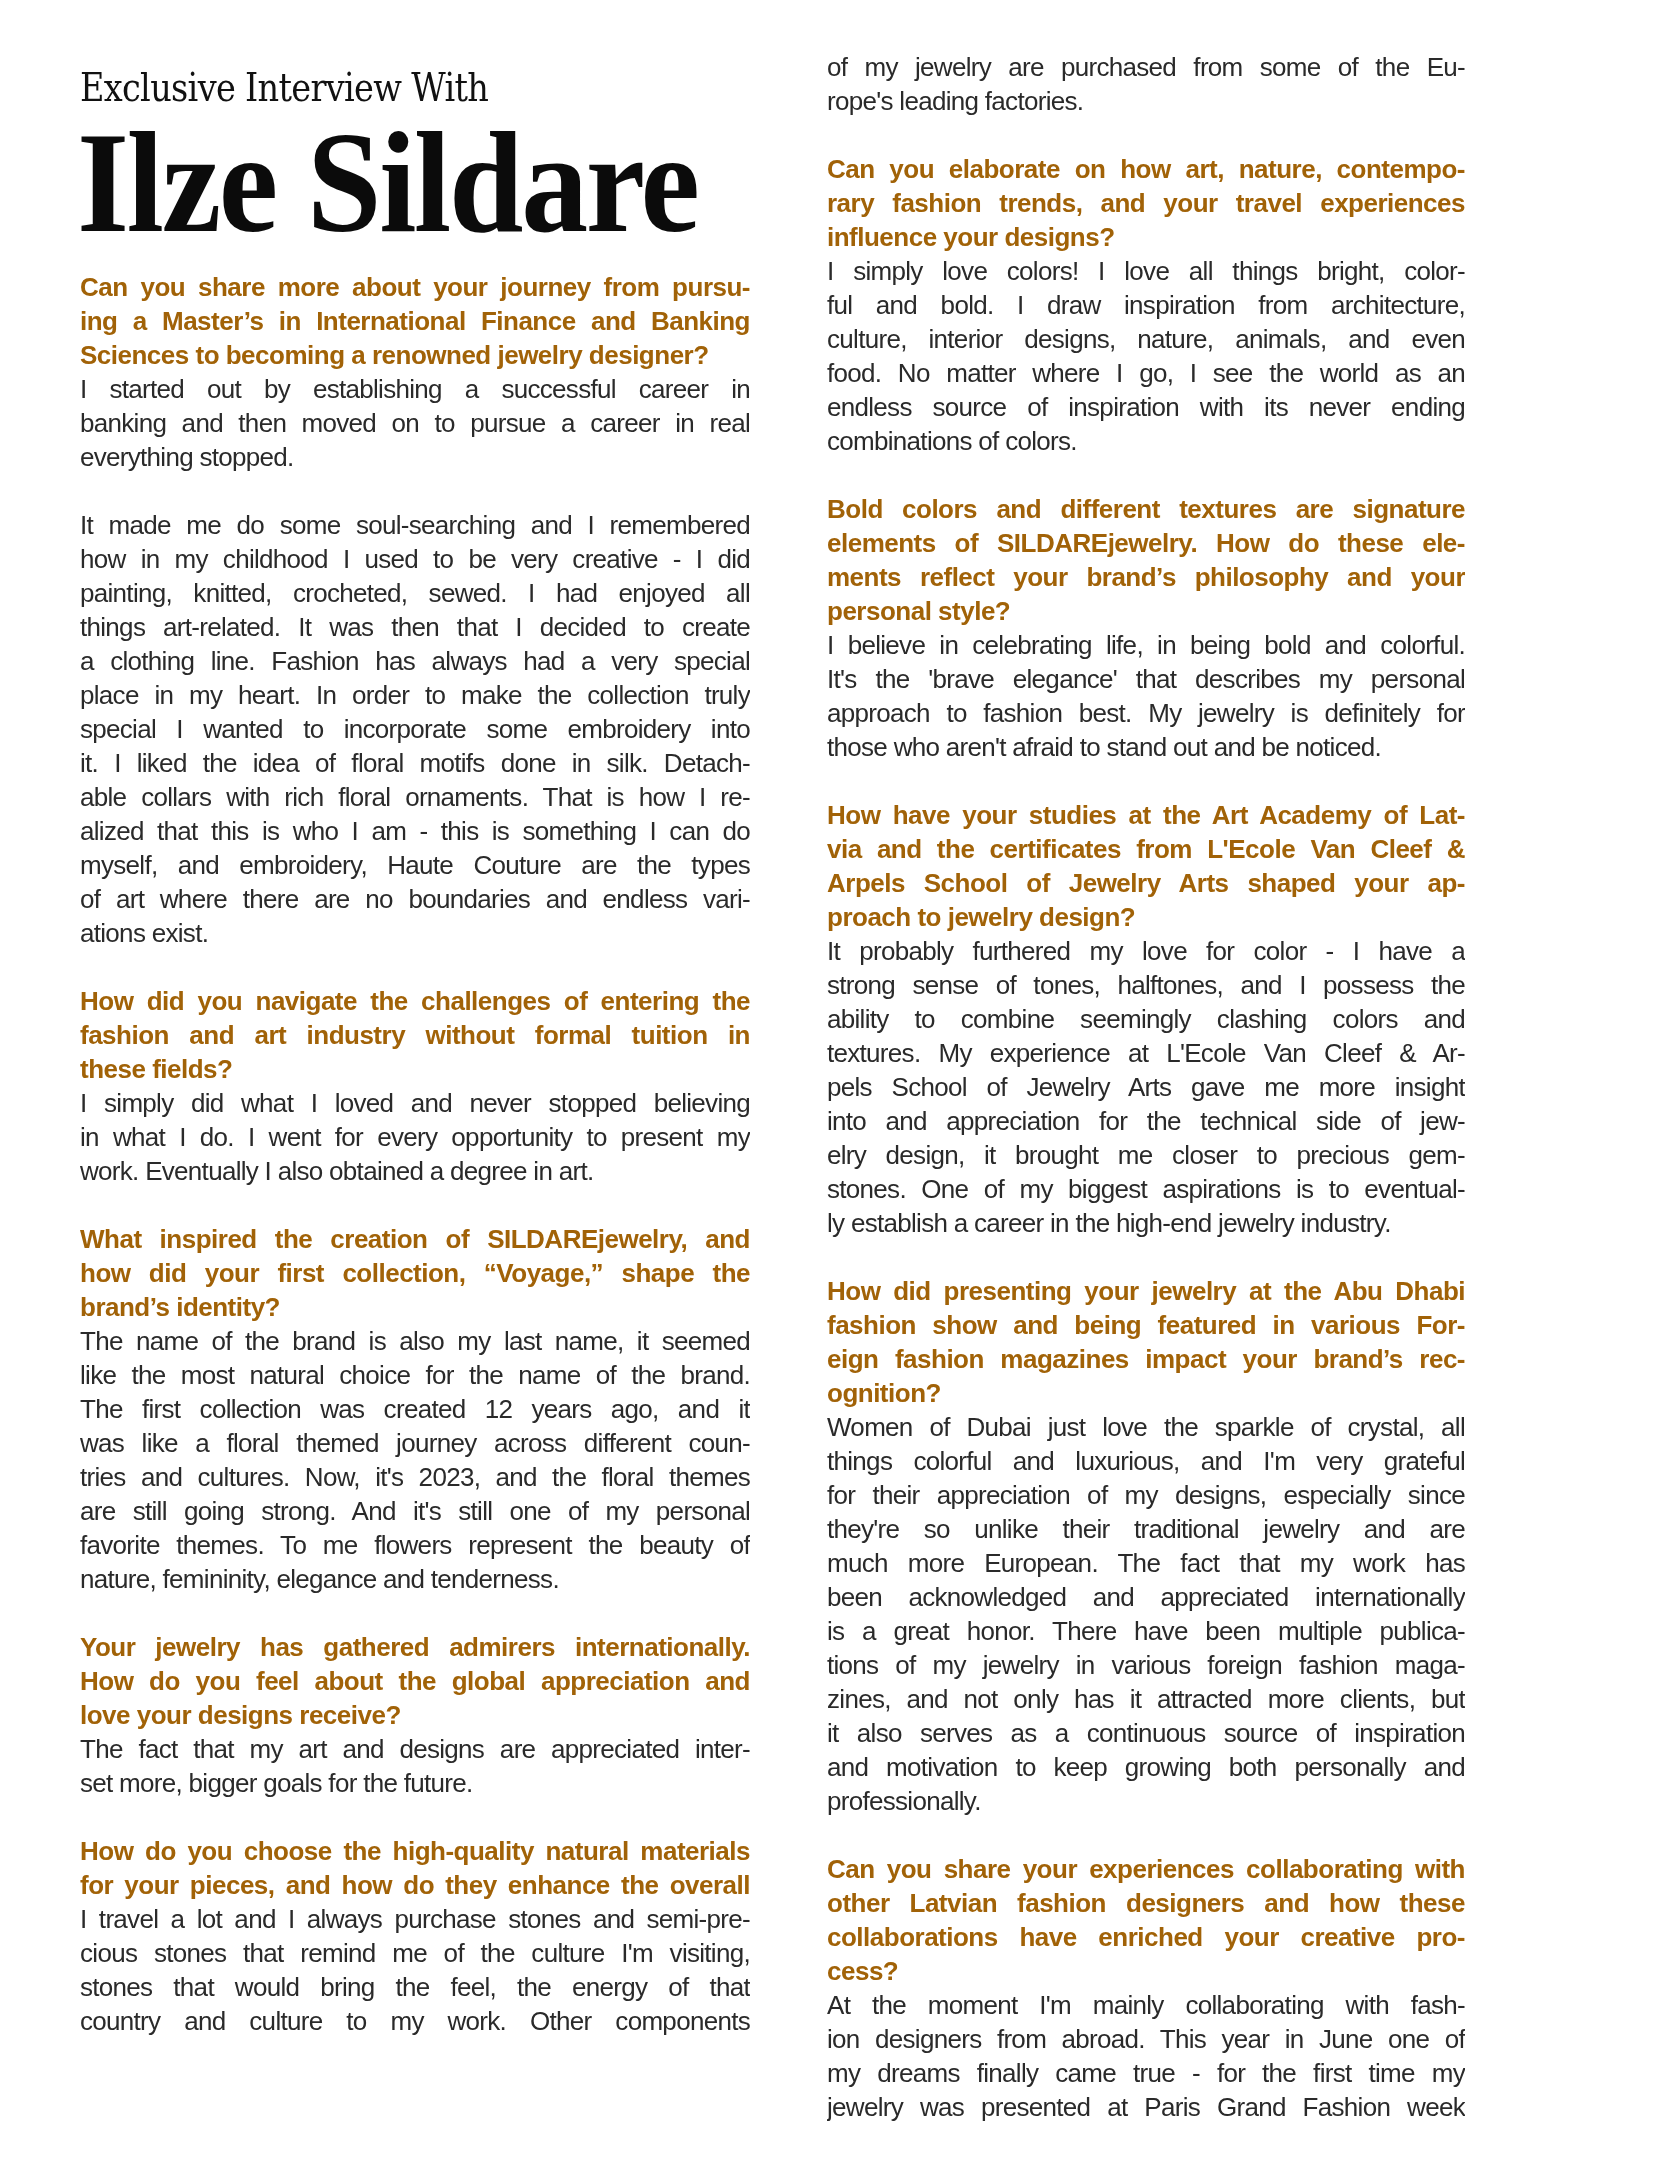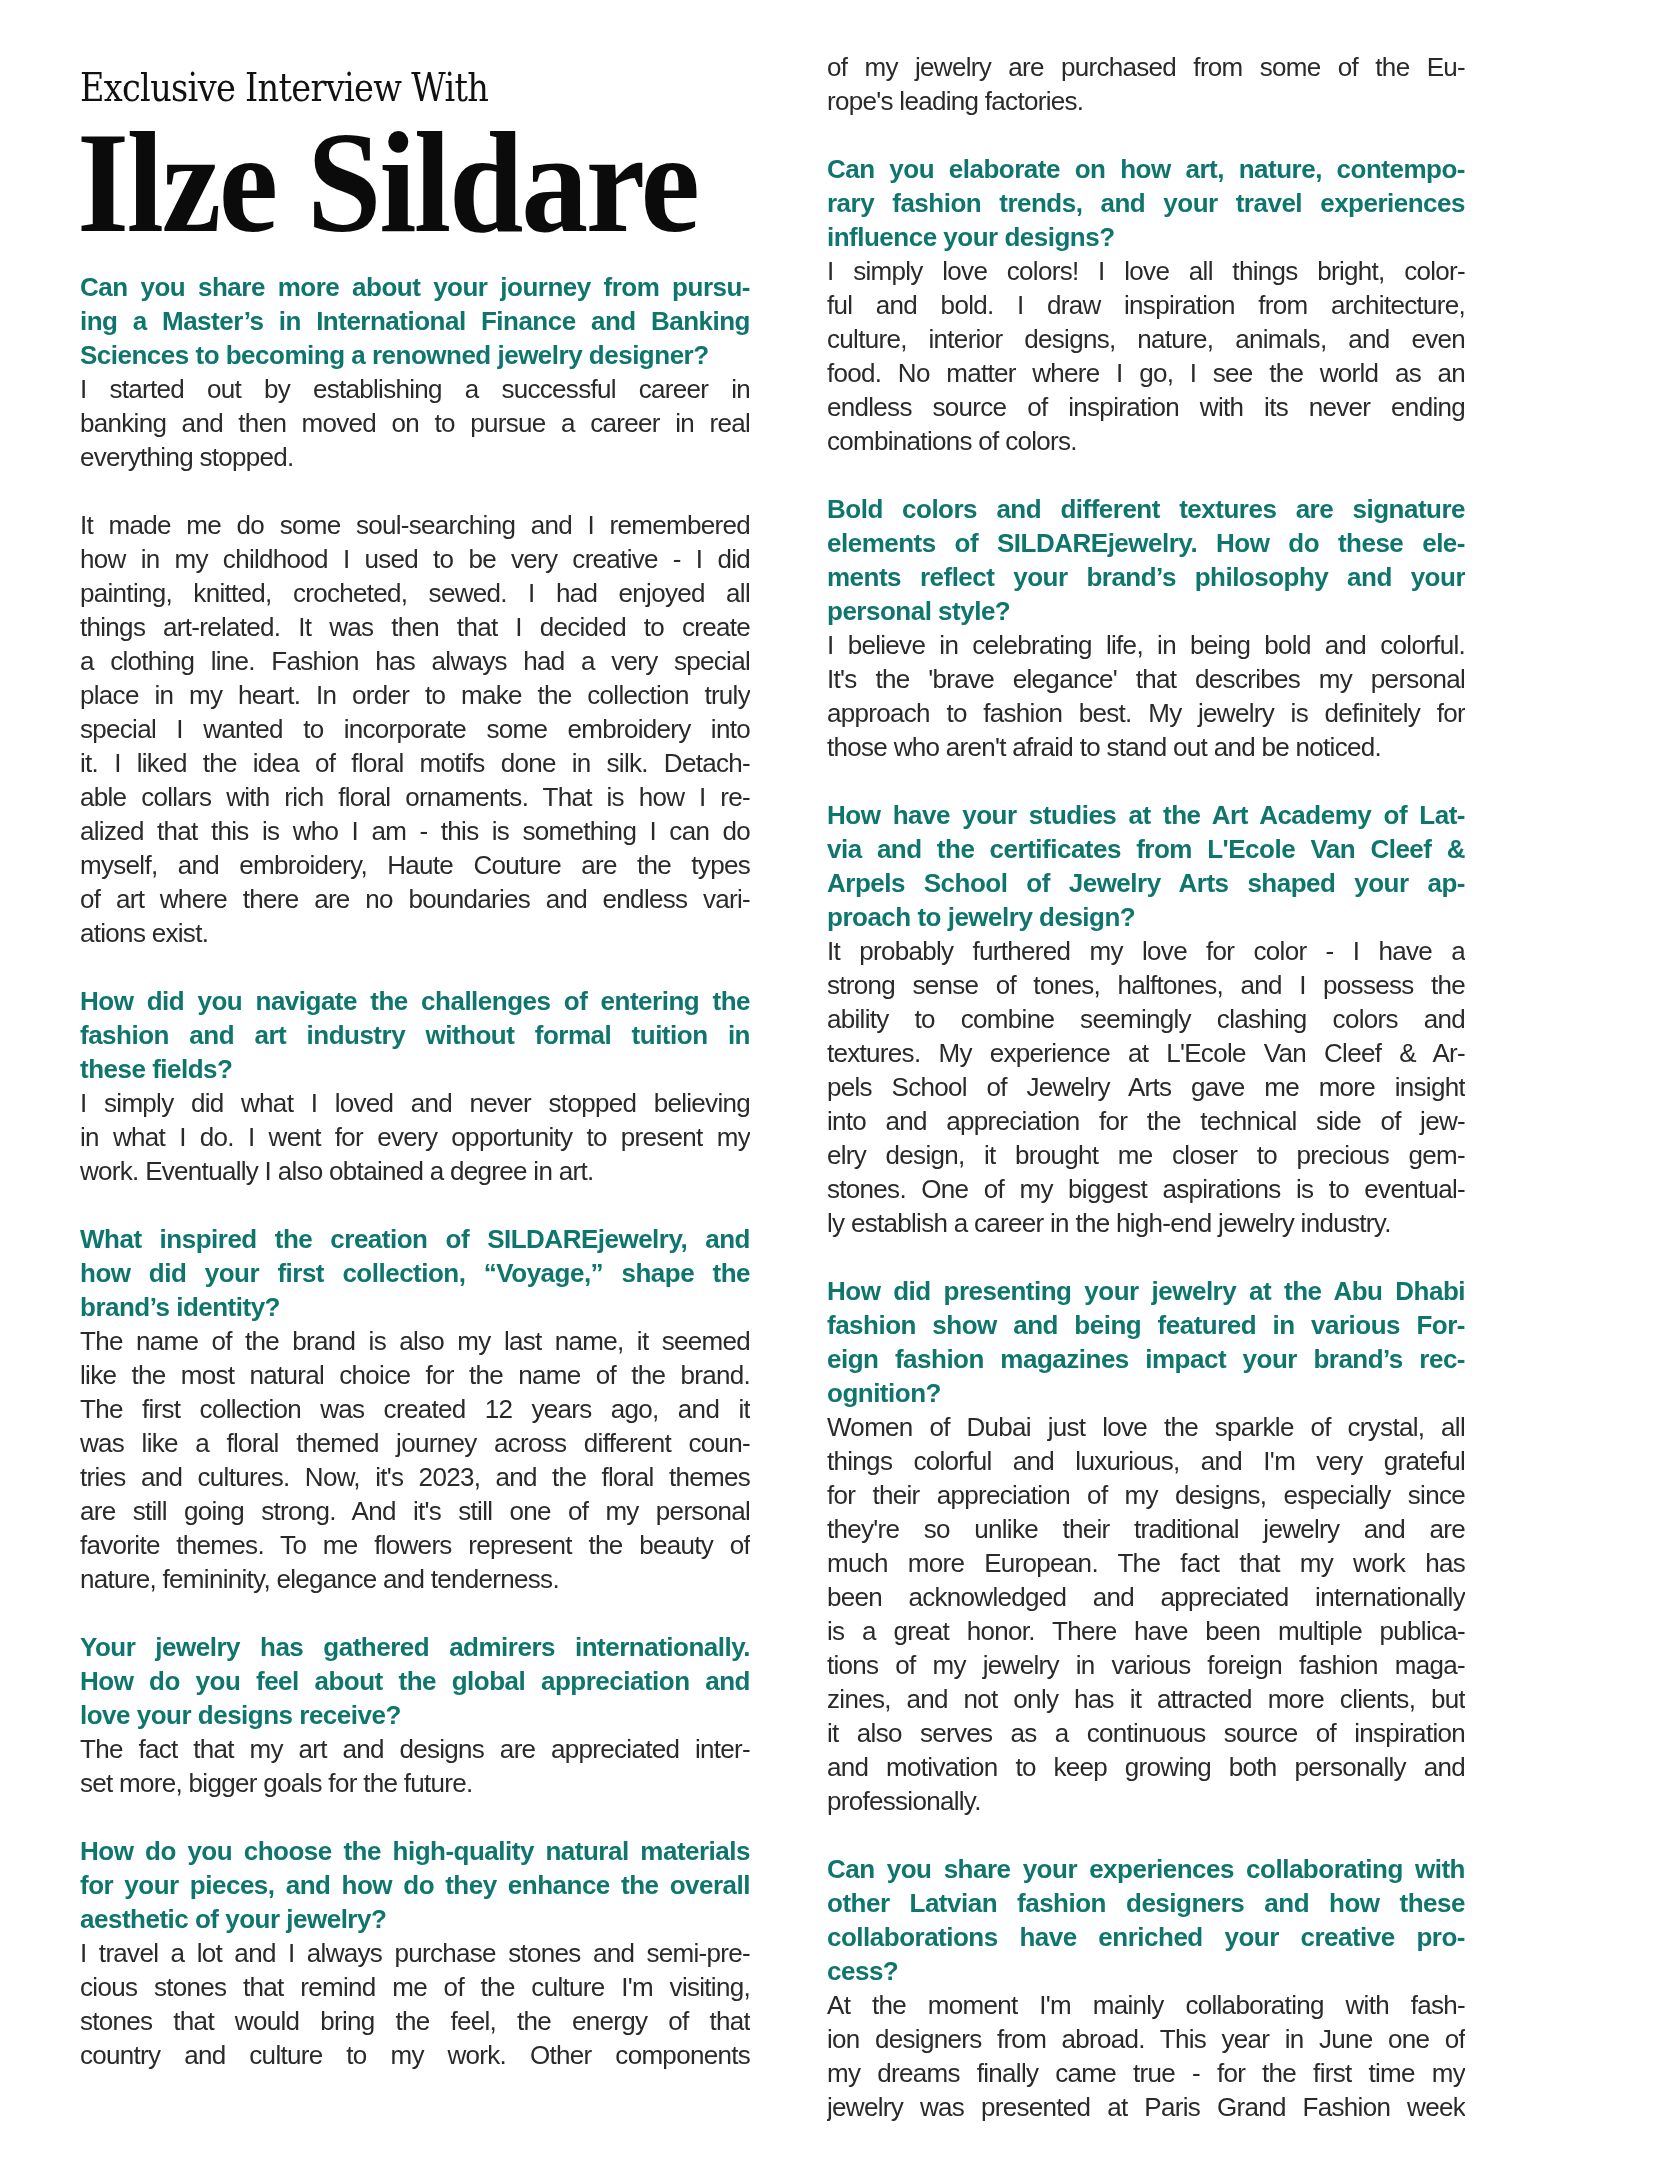--- a/index.html
+++ b/index.html
@@ -21,21 +21,21 @@
   .col { position: absolute; width: 670px; }
   .col-left { left: 80px; top: 270px; }
   .col-right { left: 801px; top: 50px; width: 638px; margin-left: 26px; }
   .line {
     display: block; height: 34px; line-height: 34px; white-space: nowrap;
     text-align: justify; text-align-last: justify; overflow: hidden;
   }
   .line.last { text-align-last: left; }
   .q .line {
     font-family: "Liberation Sans", "DejaVu Sans", sans-serif; font-weight: 700;
-    font-size: 26px; letter-spacing: -0.5px; color: #0f766e;
+    font-size: 26px; letter-spacing: -0.5px; color: #a16207;
   }
   .a .line {
     font-family: "Liberation Sans", "DejaVu Sans", sans-serif; font-weight: 400;
     font-size: 26px; letter-spacing: -0.7px; color: #2a2a2a;
   }
   .gap { display: block; height: 34px; }
   .block { display: block; }
 </style>
 </head>
 <body>
@@ -105,21 +105,20 @@
         <span class="line last">love your designs receive?</span>
       </div>
       <div class="block a">
         <span class="line">The fact that my art and designs are appreciated inter-</span>
         <span class="line last">set more, bigger goals for the future.</span>
       </div>
       <span class="gap"></span>
       <div class="block q">
         <span class="line">How do you choose the high-quality natural materials</span>
         <span class="line">for your pieces, and how do they enhance the overall</span>
-        <span class="line last">aesthetic of your jewelry?</span>
       </div>
       <div class="block a">
         <span class="line">I travel a lot and I always purchase stones and semi-pre-</span>
         <span class="line">cious stones that remind me of the culture I'm visiting,</span>
         <span class="line">stones that would bring the feel, the energy of that</span>
         <span class="line">country and culture to my work. Other components</span>
       </div>
     </div>
   <div class="col col-right" id="col-right">
       <div class="block a">

